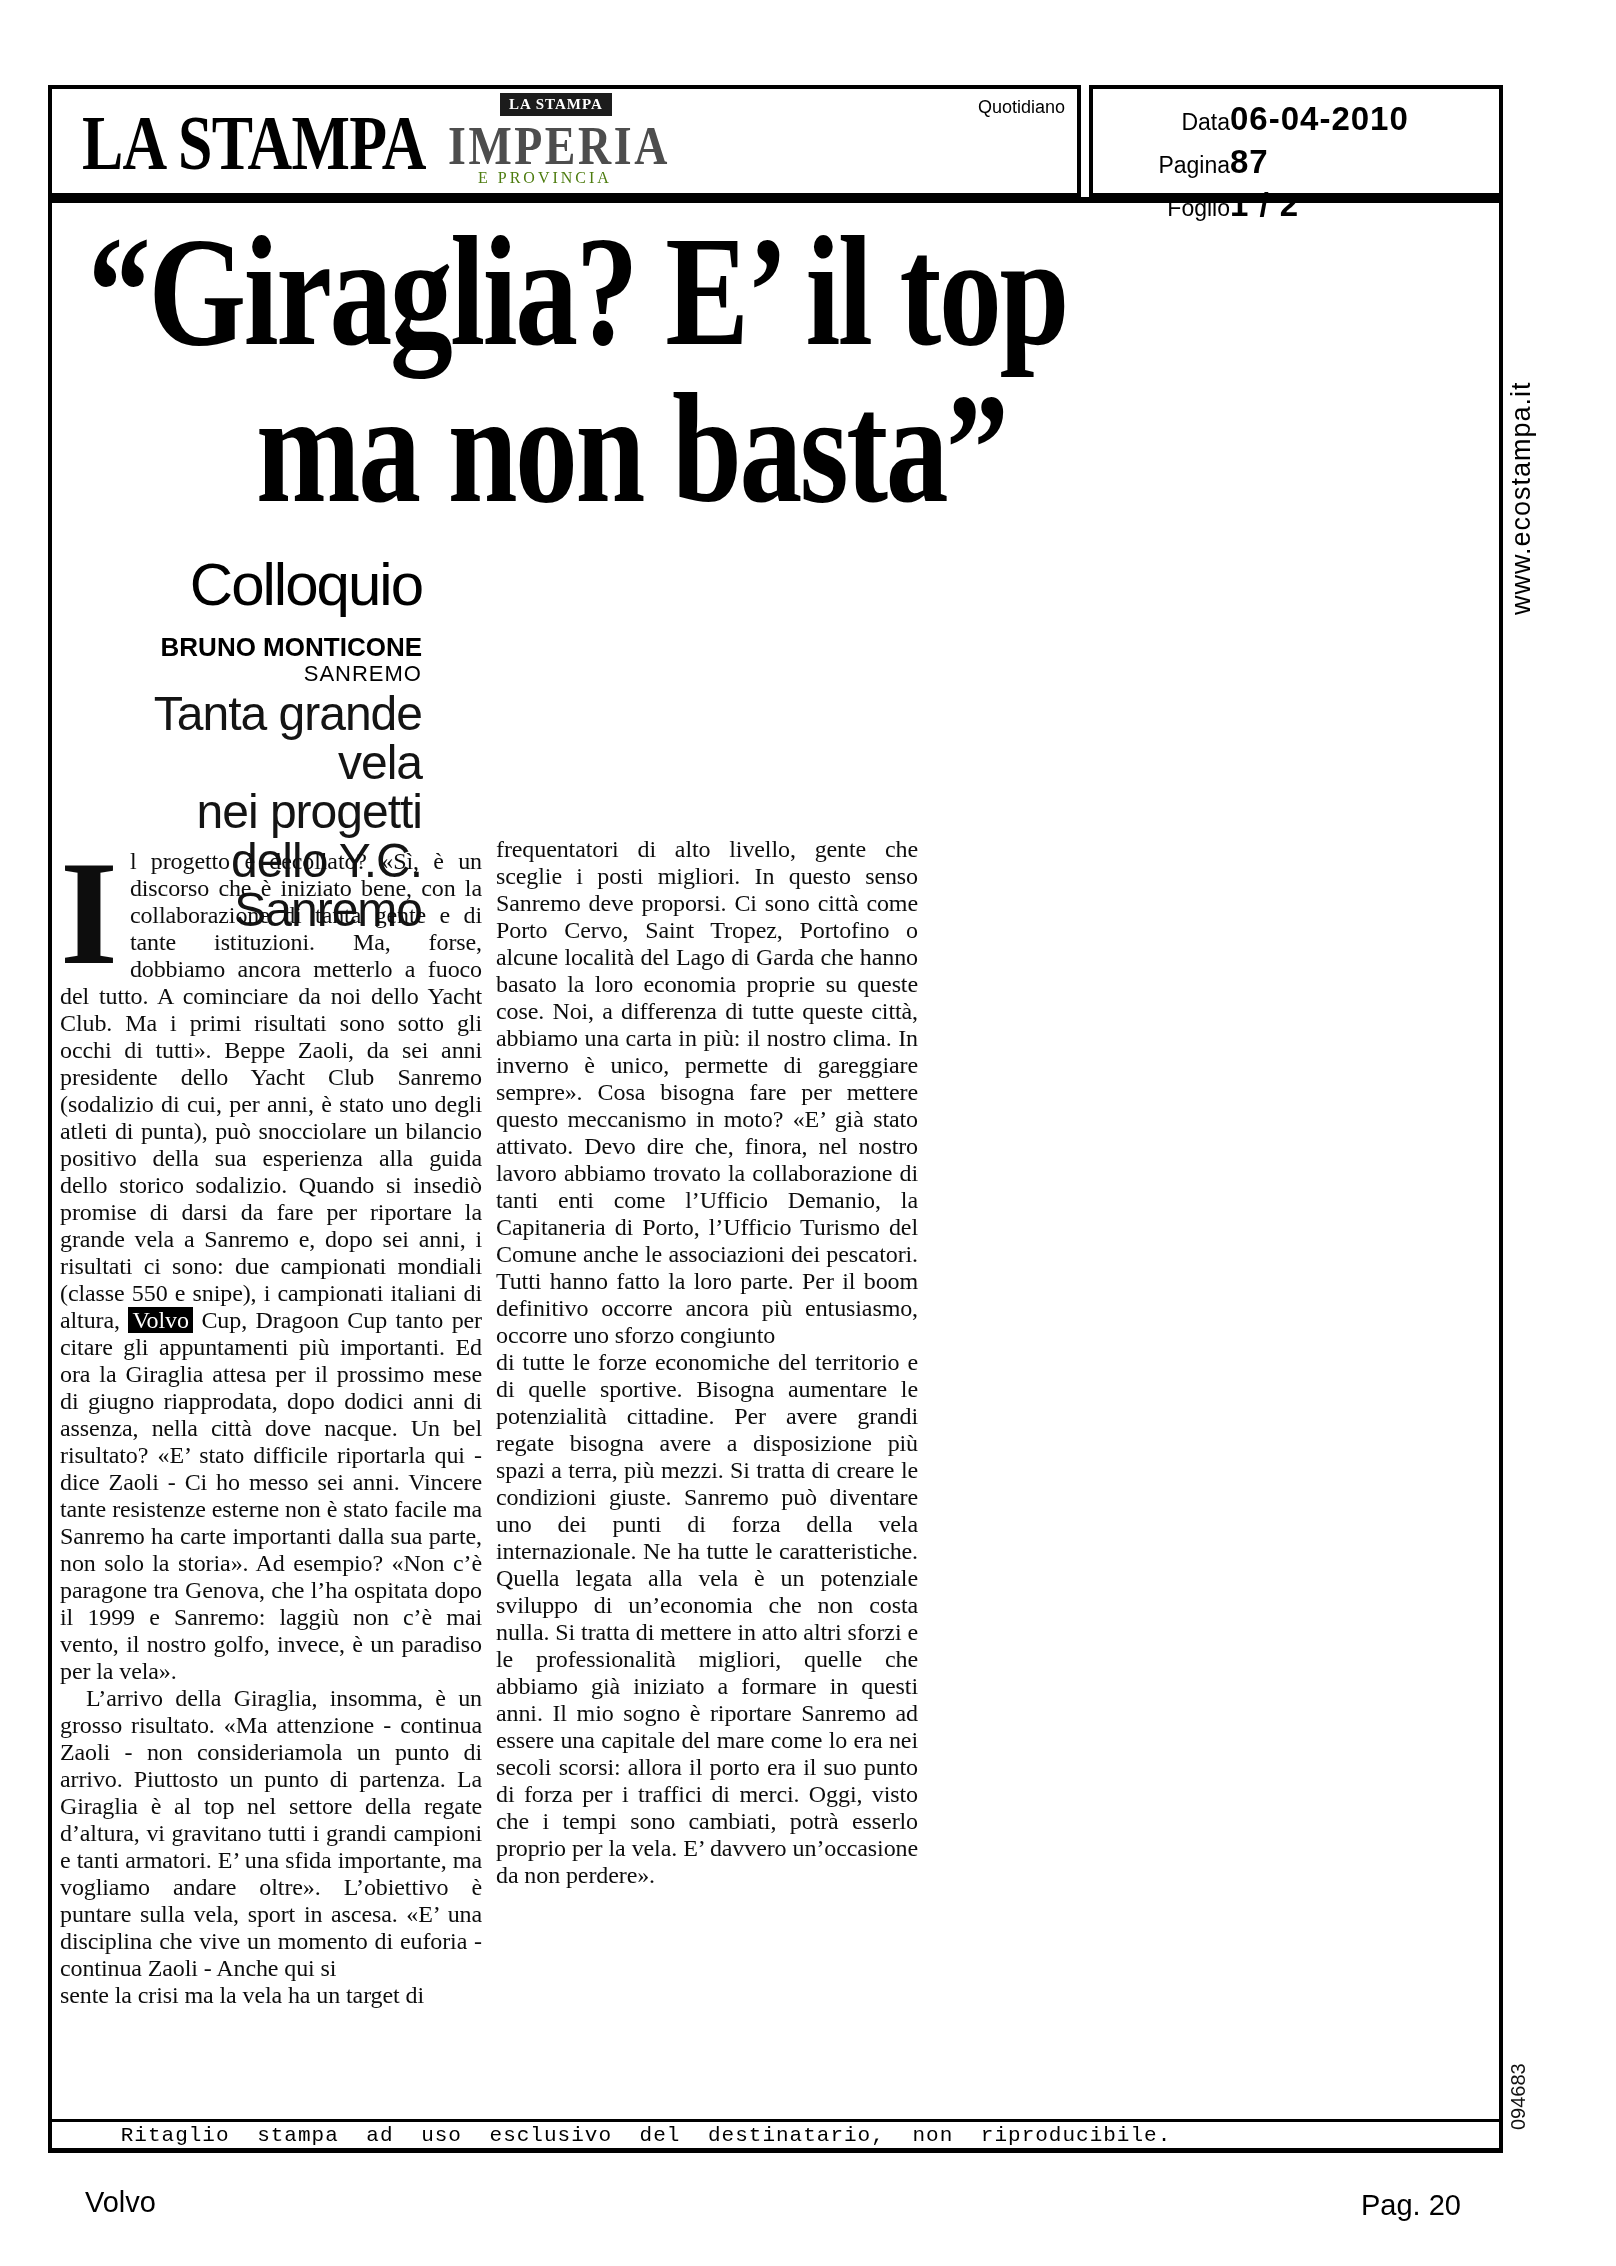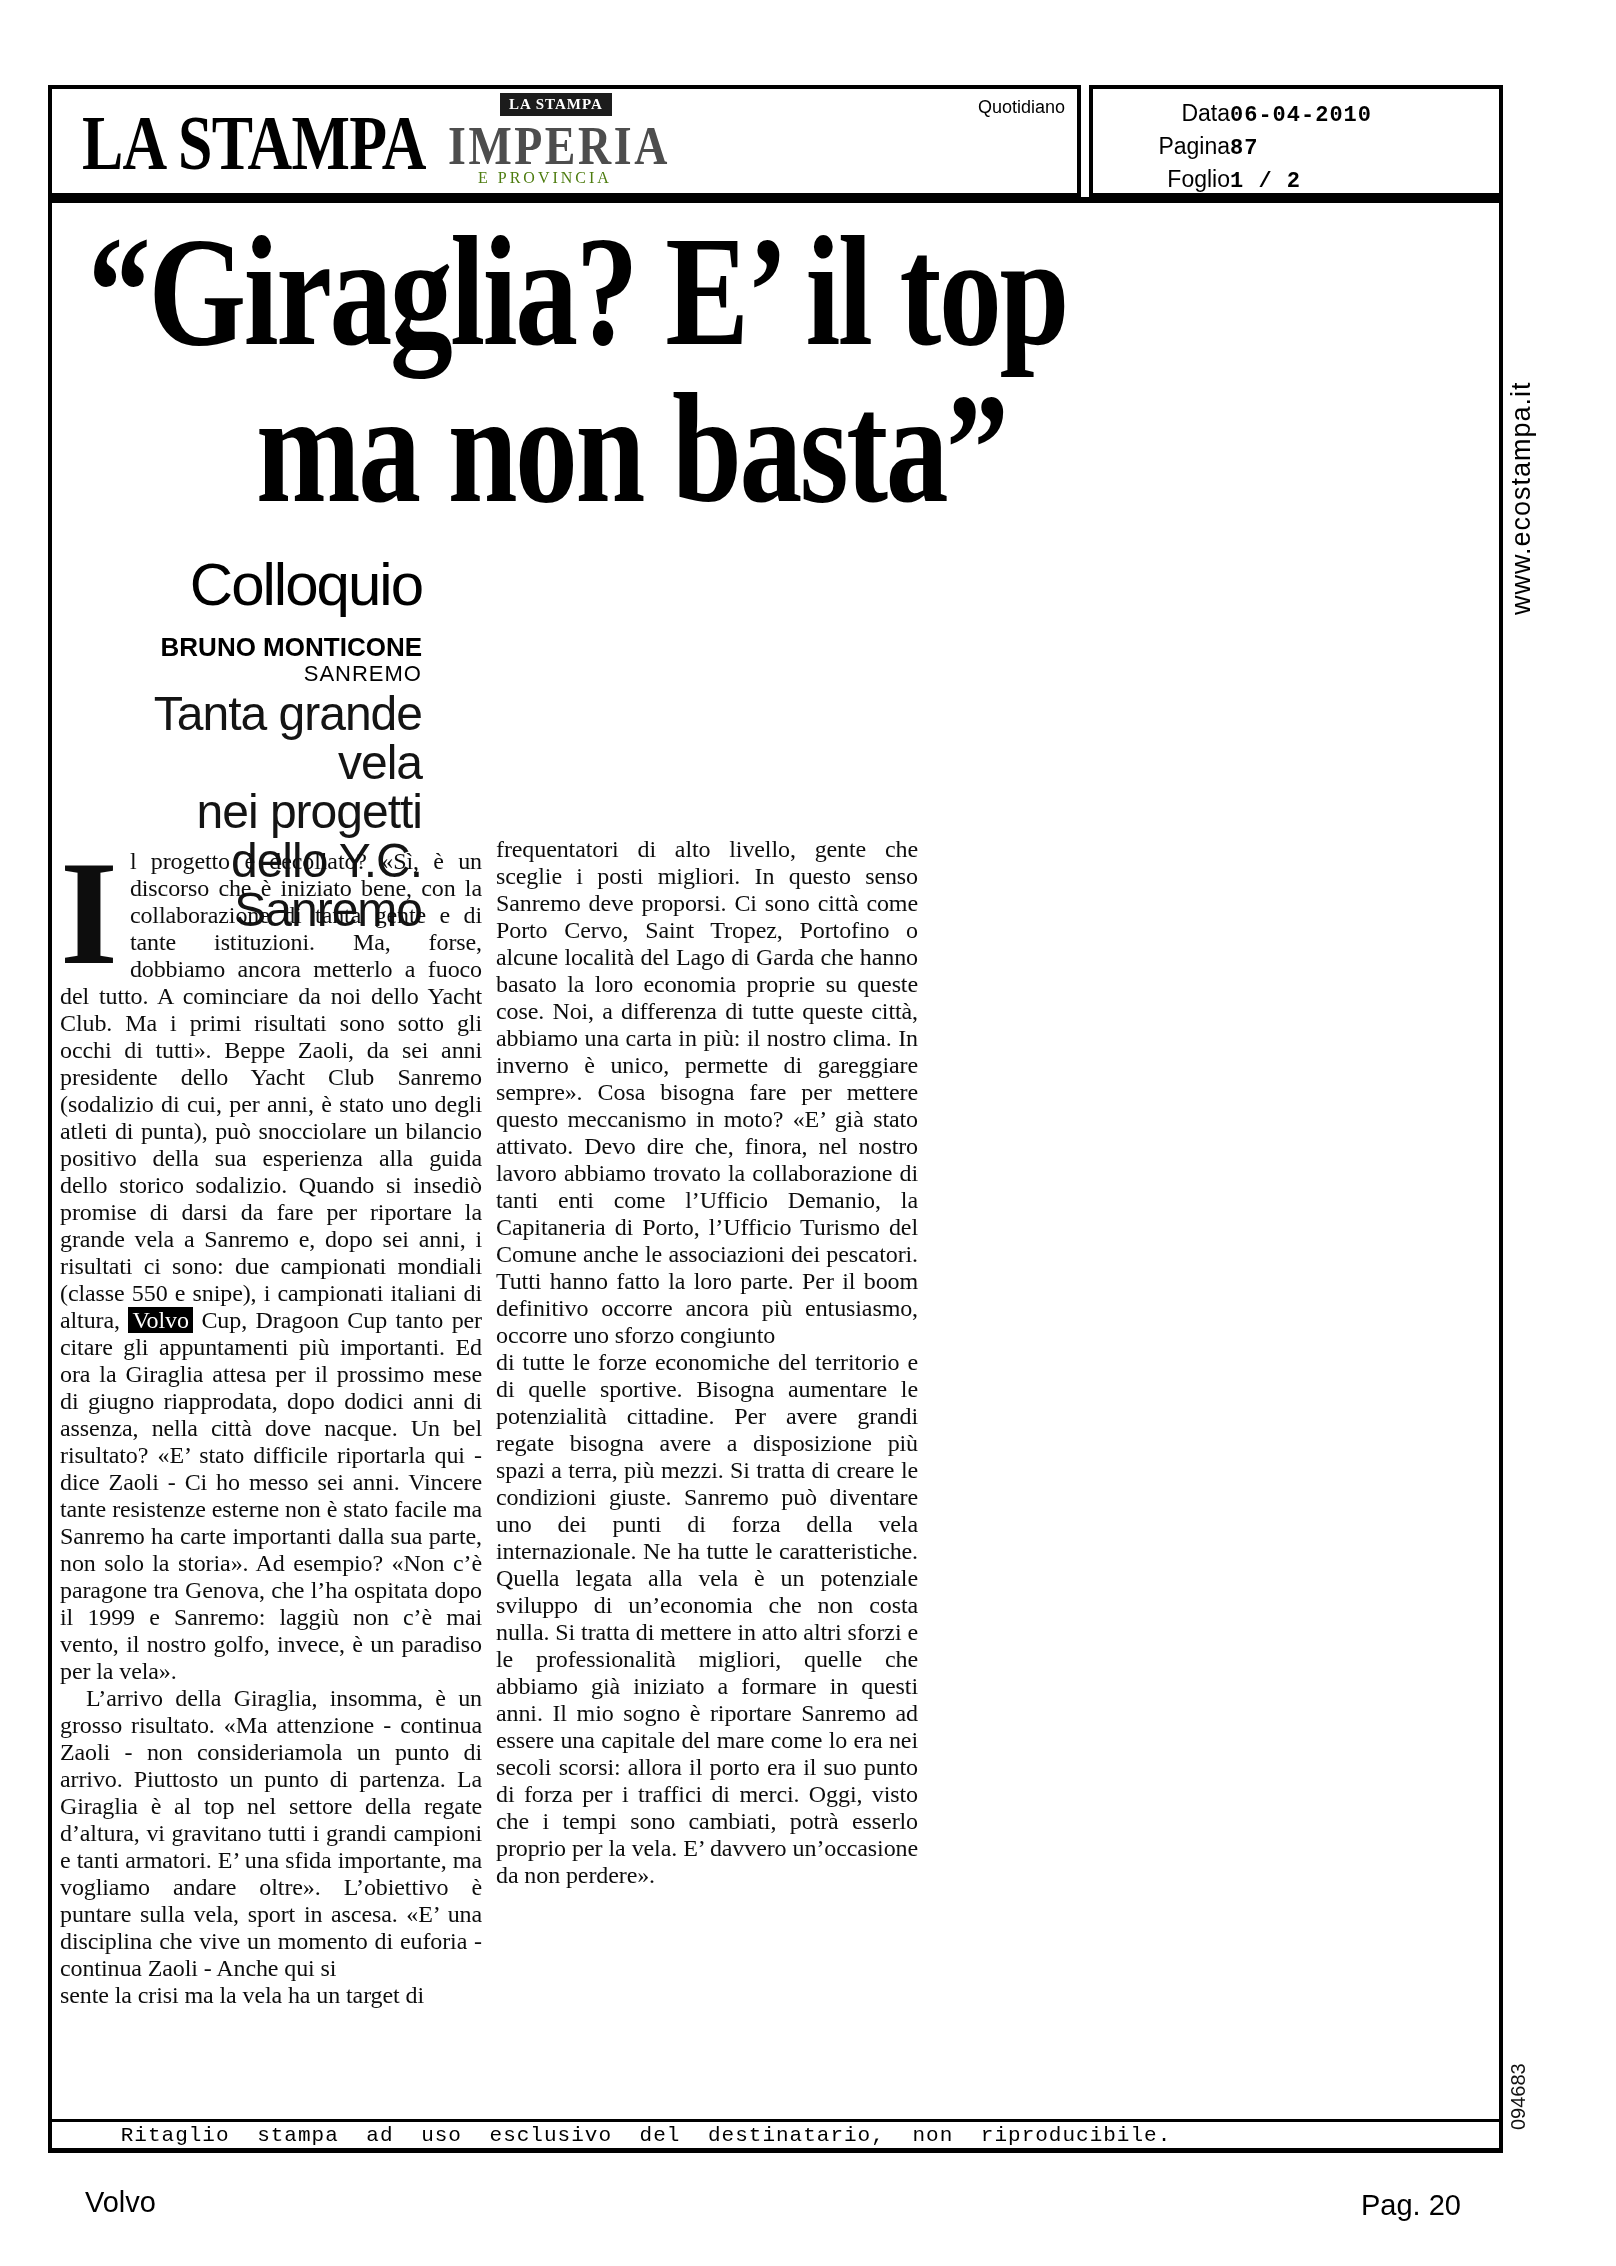--- a/index.html
+++ b/index.html
@@ -24,21 +24,21 @@
   .edition {
     left:396px; top:30px; font-weight:bold; font-size:54px; line-height:1; color:#4d4d4d;
     letter-spacing:3px; transform:scaleX(.85); transform-origin:0 0; white-space:nowrap;
   }
   .edition-sub { left:426px; top:80px; font-size:16px; letter-spacing:3px; color:#4d7c0f; white-space:nowrap; }
   .quotidiano { right:12px; top:8px; font-family:"Liberation Sans", sans-serif; font-size:18px; }
 
   .meta-rows { left:0; top:6px; width:100%; }
   .meta-row { display:flex; align-items:baseline; padding-left:26px; margin-top:5px; }
   .meta-label { width:111px; font-size:23px; color:#000; }
-  .meta-value { font-size:22px; font-weight:bold; letter-spacing:1px;font-family:Liberation Mono, monospace; }
+  .meta-value { font-size:33px; font-weight:bold; letter-spacing:1px; }
 
   
   #main-box {
     left:48px; top:197px; width:1455px; height:1956px; box-sizing:border-box;
     border-top:6px solid #000; border-left:4px solid #000; border-right:4px solid #000; border-bottom:5px solid #000;
   }
   .headline {
     font-weight:bold; white-space:nowrap; line-height:1; font-size:157px; letter-spacing:-3px;
     transform:scaleX(.8); transform-origin:0 0;
   }

